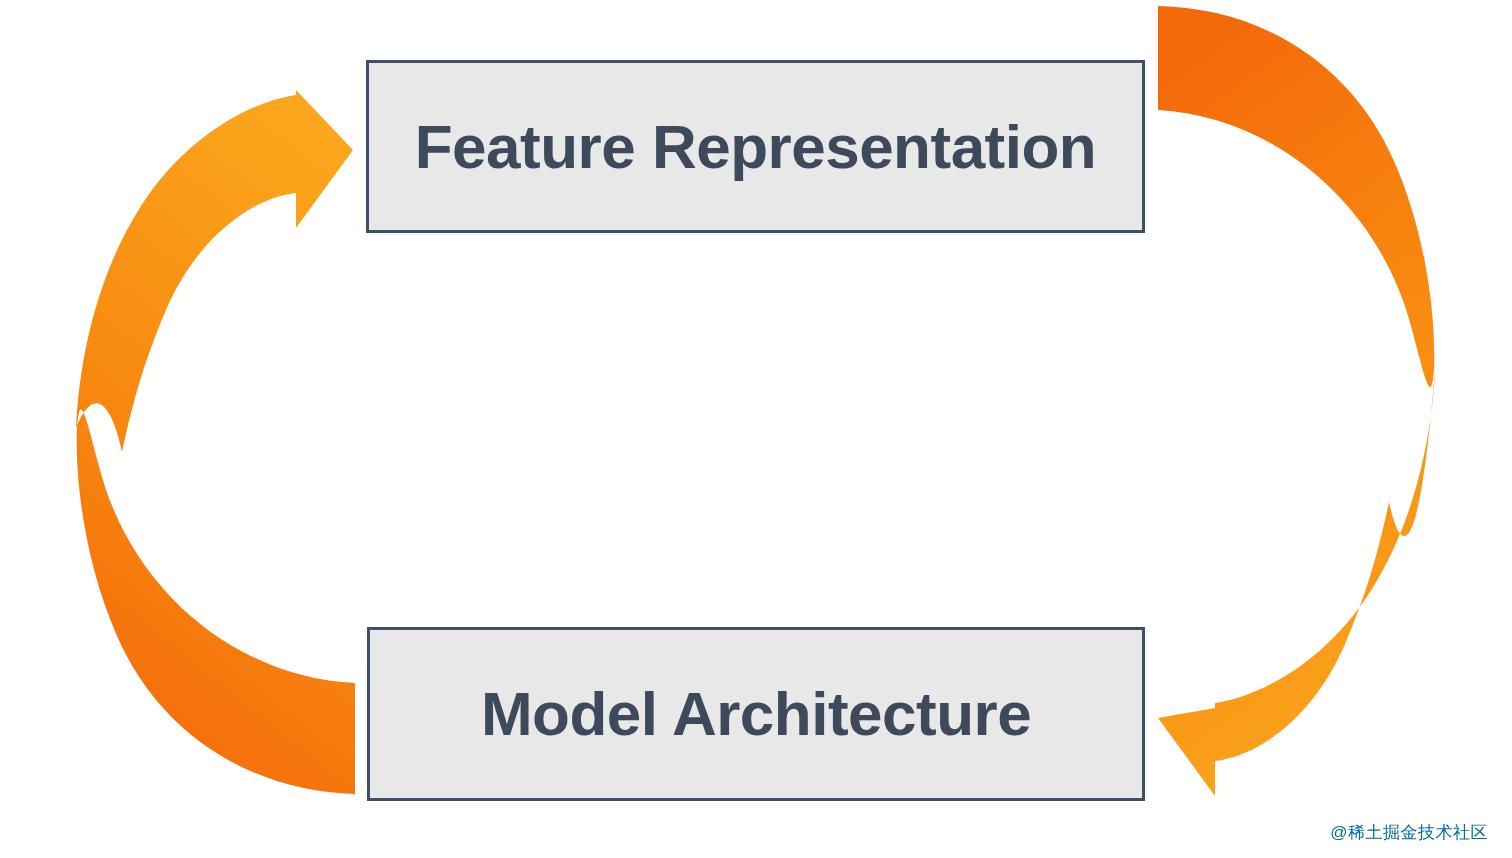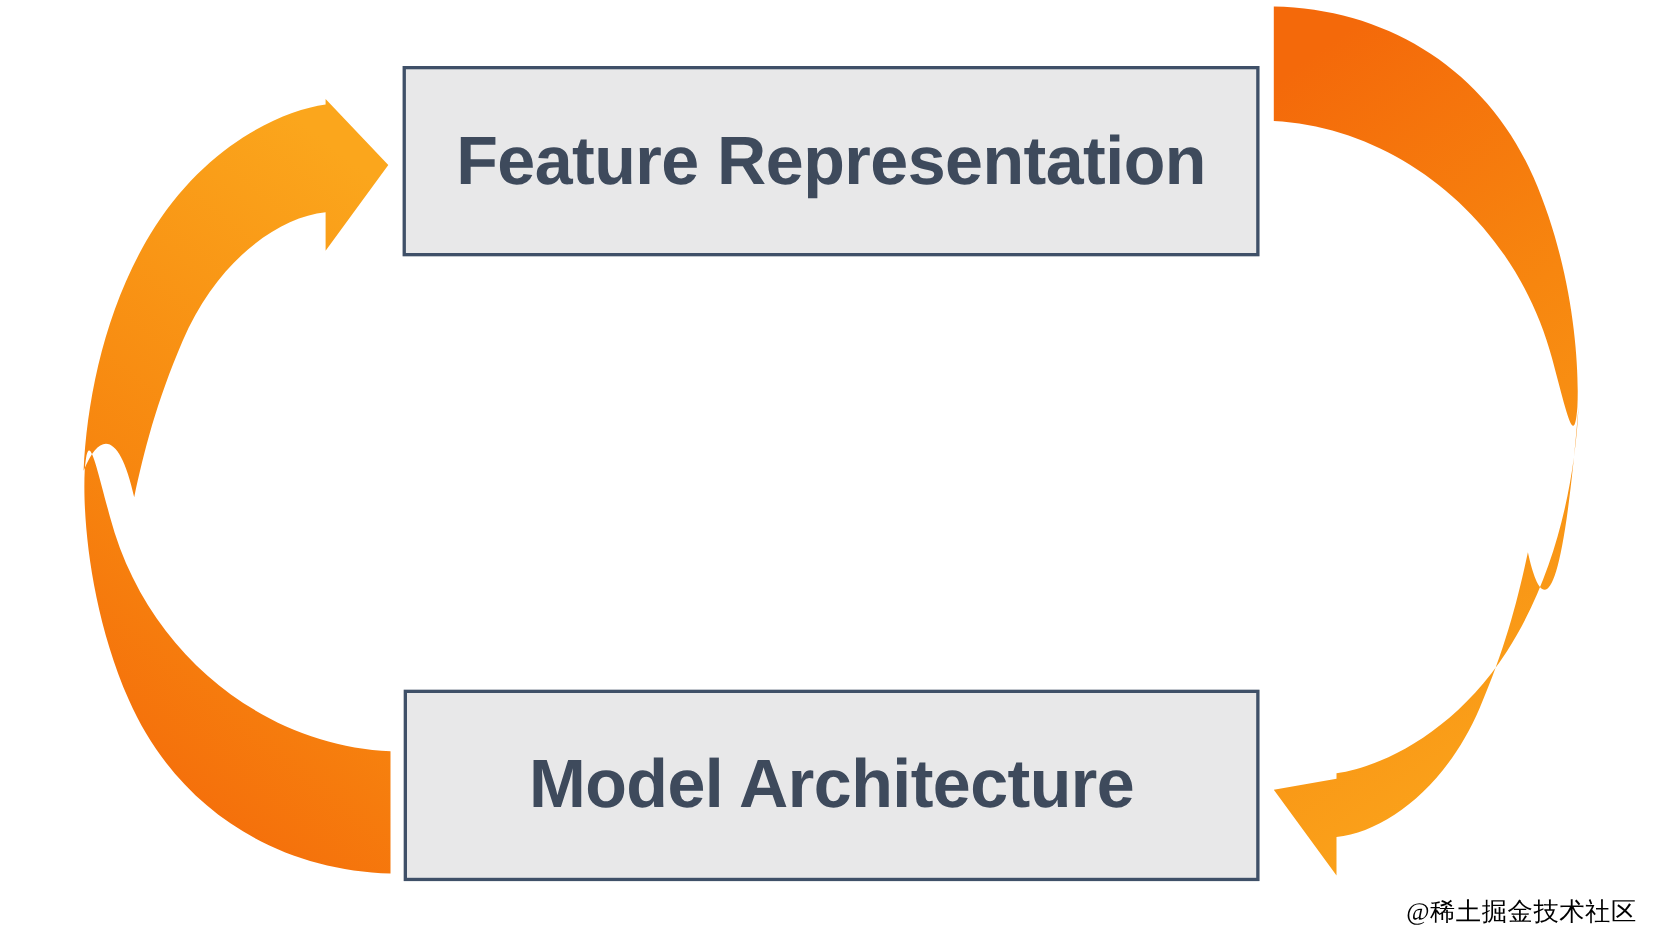--- a/index.html
+++ b/index.html
@@ -54,23 +54,23 @@
   #node-model {
     left: 367px;
     top: 627px;
     width: 778px;
     height: 174px;
   }
   #watermark {
     position: absolute;
     right: 24px;
     bottom: 14px;
-    font-family: Liberation Serif, serif;
-    font-size: 23px;
-    color: #000000;
+    font-family: Liberation Sans, sans-serif;
+    font-size: 17px;
+    color: #0369a1;
     letter-spacing: 0.5px;
     white-space: nowrap;
     z-index: 6;
   }
 </style>
 </head>
 <body>
 
 <div id="stage">
 

